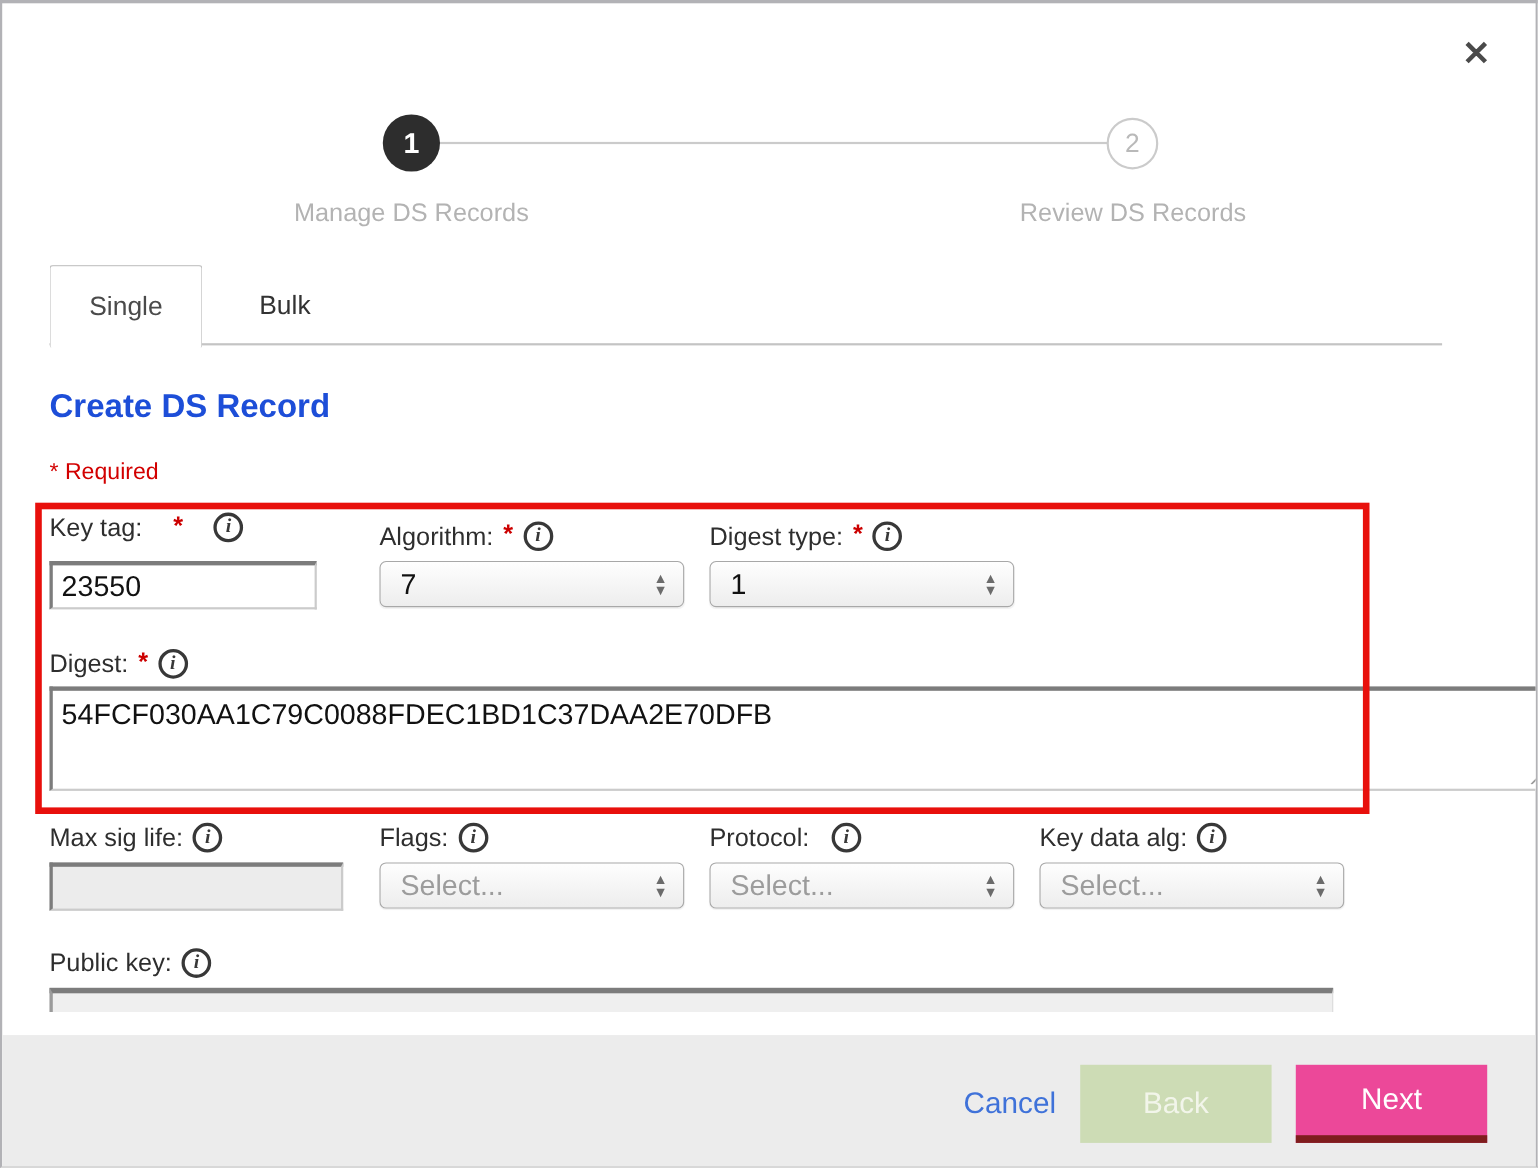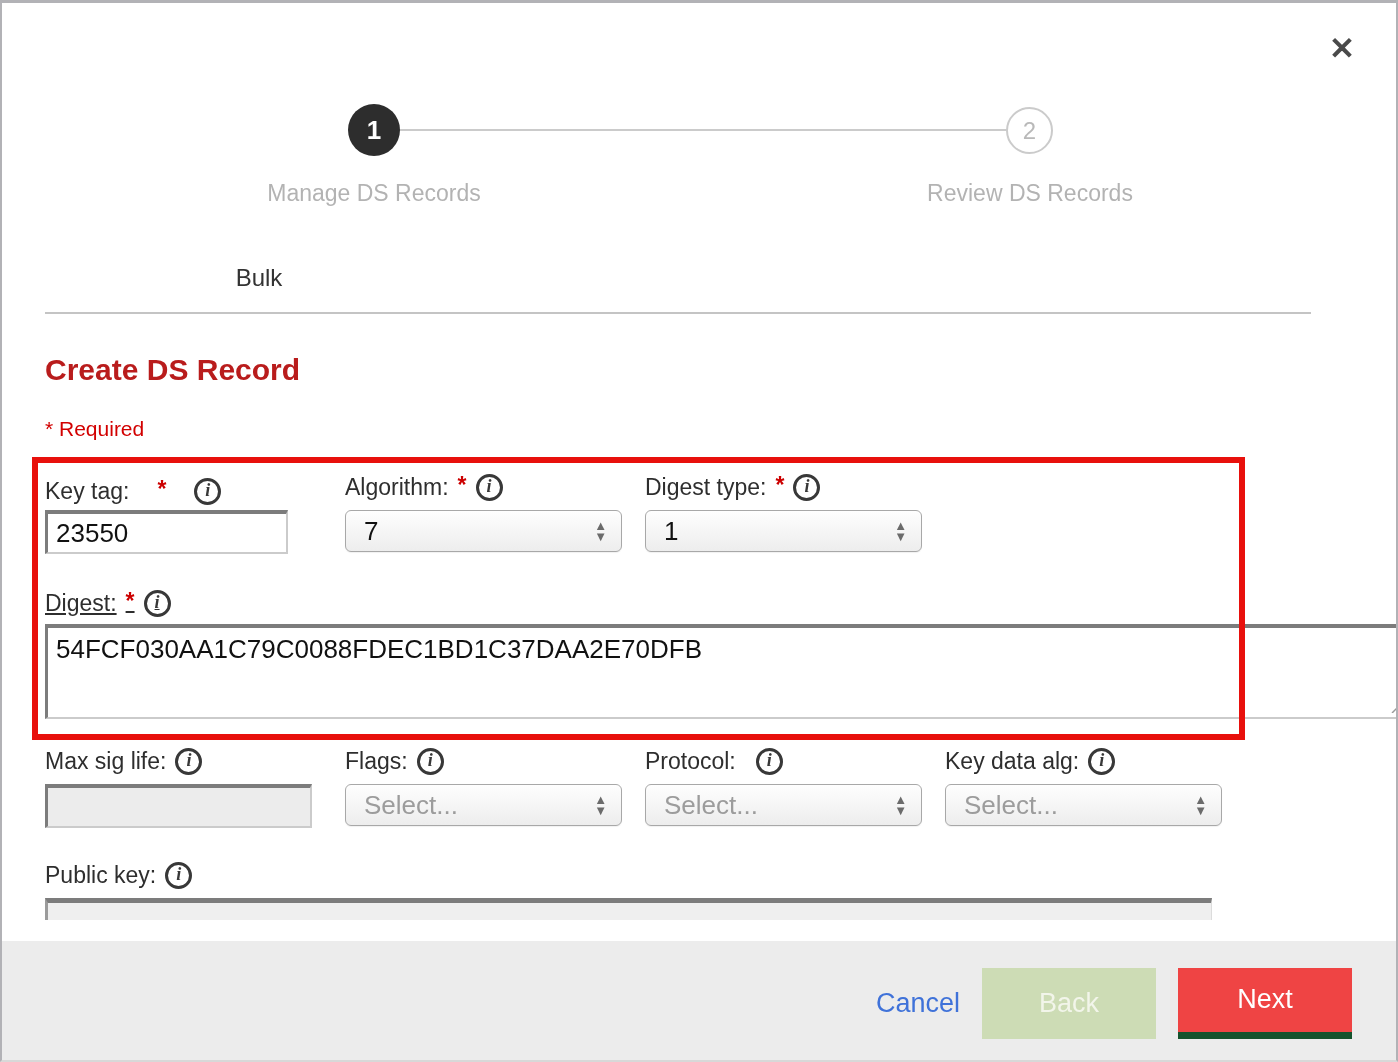--- a/index.html
+++ b/index.html
@@ -28,21 +28,21 @@
 
   
   .tabs { position:absolute; top:238px; left:43px; width:1266px; height:73px; }
   .tabs::after { content:""; position:absolute; left:0; right:0; bottom:0; height:2px; background:#c4c4c4; }
   .tab { display:flex; align-items:center; justify-content:center; font-size:24px; color:#4a4a4a; cursor:pointer; }
   .tab-active { position:absolute; left:0; top:0; width:139px; height:75px; background:#fff;
     border:1px solid #c4c4c4; border-bottom:none; border-radius:3px 3px 0 0; z-index:3; }
   .tab-inactive { position:absolute; left:140px; top:0; width:148px; height:73px; color:#333; }
 
   
-  .form-title { position:absolute; left:43px; top:350px; font-size:30px; font-weight:700; color:#b91c1c; }
+  .form-title { position:absolute; left:43px; top:350px; font-size:30px; font-weight:700; color:#1d4ed8; }
   .required-note { position:absolute; left:43px; top:414px; font-size:21px; color:#d20000; }
 
   
   .highlight-box { position:absolute; left:30px; top:454px; width:1213px; height:283px;
     border:6px solid #e8100c; pointer-events:none; z-index:5; }
 
   
   .field-label { position:absolute; height:32px; display:flex; align-items:center; gap:9px;
     font-size:23px; color:#2e2e2e; }
   .req { color:#cc0000; font-size:23px; font-weight:700; position:relative; top:-2px; }
@@ -78,45 +78,46 @@
   .pubkey-stub { position:absolute; left:43px; top:895px; width:1167px; height:22px;
     background:#efefef; border-top:5px solid #7c7c7c; border-left:3px solid #9b9b9b; border-right:1px solid #dcdcdc; }
 
   
   .footer { position:absolute; left:0; top:938px; width:100%; height:124px; background:#ececec;
     display:flex; align-items:center; justify-content:flex-end; gap:22px; padding-right:44px; }
   .cancel-link { font-size:27px; color:#3f72d9; cursor:pointer; }
   .btn { width:174px; height:71px; border:none; font-family:"Liberation Sans",sans-serif;
     font-size:27px; display:flex; align-items:center; justify-content:center; cursor:pointer; }
   .btn-back { background:#cddcb5; color:#f2f5ea;text-align:right; }
-  .btn-next { background:#ef4444; color:#fff; border-bottom:7px solid #14532d;text-align:right; }
+  .btn-next { background:#ec4899; color:#fff; border-bottom:7px solid #7f1d1d;text-align:right; }
 </style>
 </head>
 <body>
 
 <div class="modal">
 
   <div class="close-btn">✕</div>
 
   <div class="step-line"></div>
   <div class="step-circle step-1">1</div>
   <div class="step-circle step-2">2</div>
   <div class="step-label step-label-1">Manage DS Records</div>
   <div class="step-label step-label-2">Review DS Records</div>
 
   <div class="tabs">
+    <div class="tab tab-active">Single</div>
     <div class="tab tab-inactive">Bulk</div>
   </div>
 
   <div class="form-title">Create DS Record</div>
   <div class="required-note">* Required</div>
 
   <div class="highlight-box"></div>
 
-  <div class="field-label" style="left:43px; top:472px;gap:28px;">
+  <div class="field-label" style="left:43px; top:460px;gap:28px;">
     <span>Key tag:</span>
     <span class="req">*</span>
     <span class="info-icon">
         <i>i</i>
       </span>
   </div>
   <div class="field-label" style="left:343px; top:468px;">
     <span>Algorithm:</span>
     <span class="req">*</span>
     <span class="info-icon">
@@ -142,21 +143,21 @@
   </div>
 
   <div class="select" style="left:643px; top:507px;">
     <span class="select-value">1</span>
     <span class="select-arrows">
       <span>▲</span>
         <span>▼</span>
     </span>
   </div>
 
-  <div class="field-label" style="left:43px; top:584px;text-decoration:underline;">
+  <div class="field-label" style="left:43px; top:584px;">
     <span>Digest:</span>
     <span class="req">*</span>
     <span class="info-icon">
         <i>i</i>
       </span>
   </div>
 
   <div class="ta-wrap" style="left:43px; top:621px; width:1365px; height:95px;">
     <textarea spellcheck="false" style="">54FCF030AA1C79C0088FDEC1BD1C37DAA2E70DFB</textarea>
     <svg class="resize-handle" viewBox="0 0 16 16">

